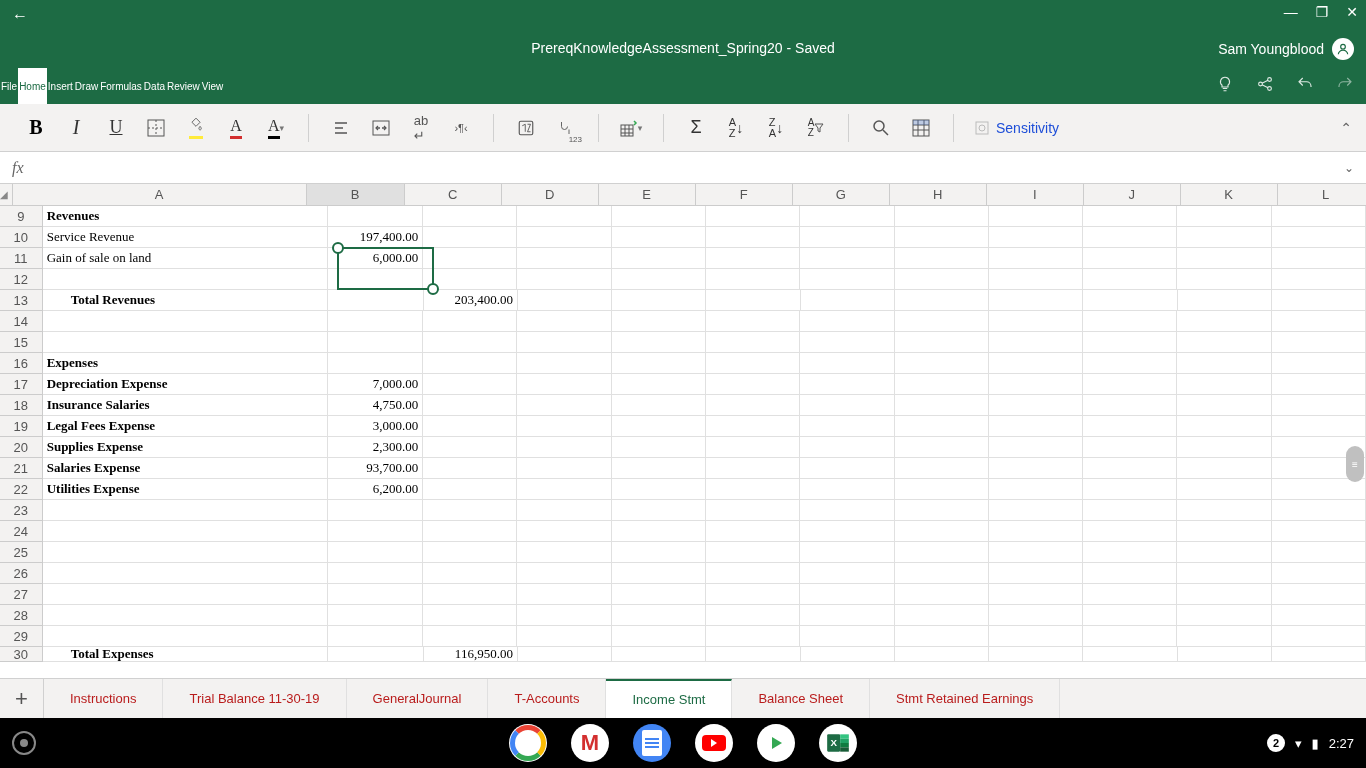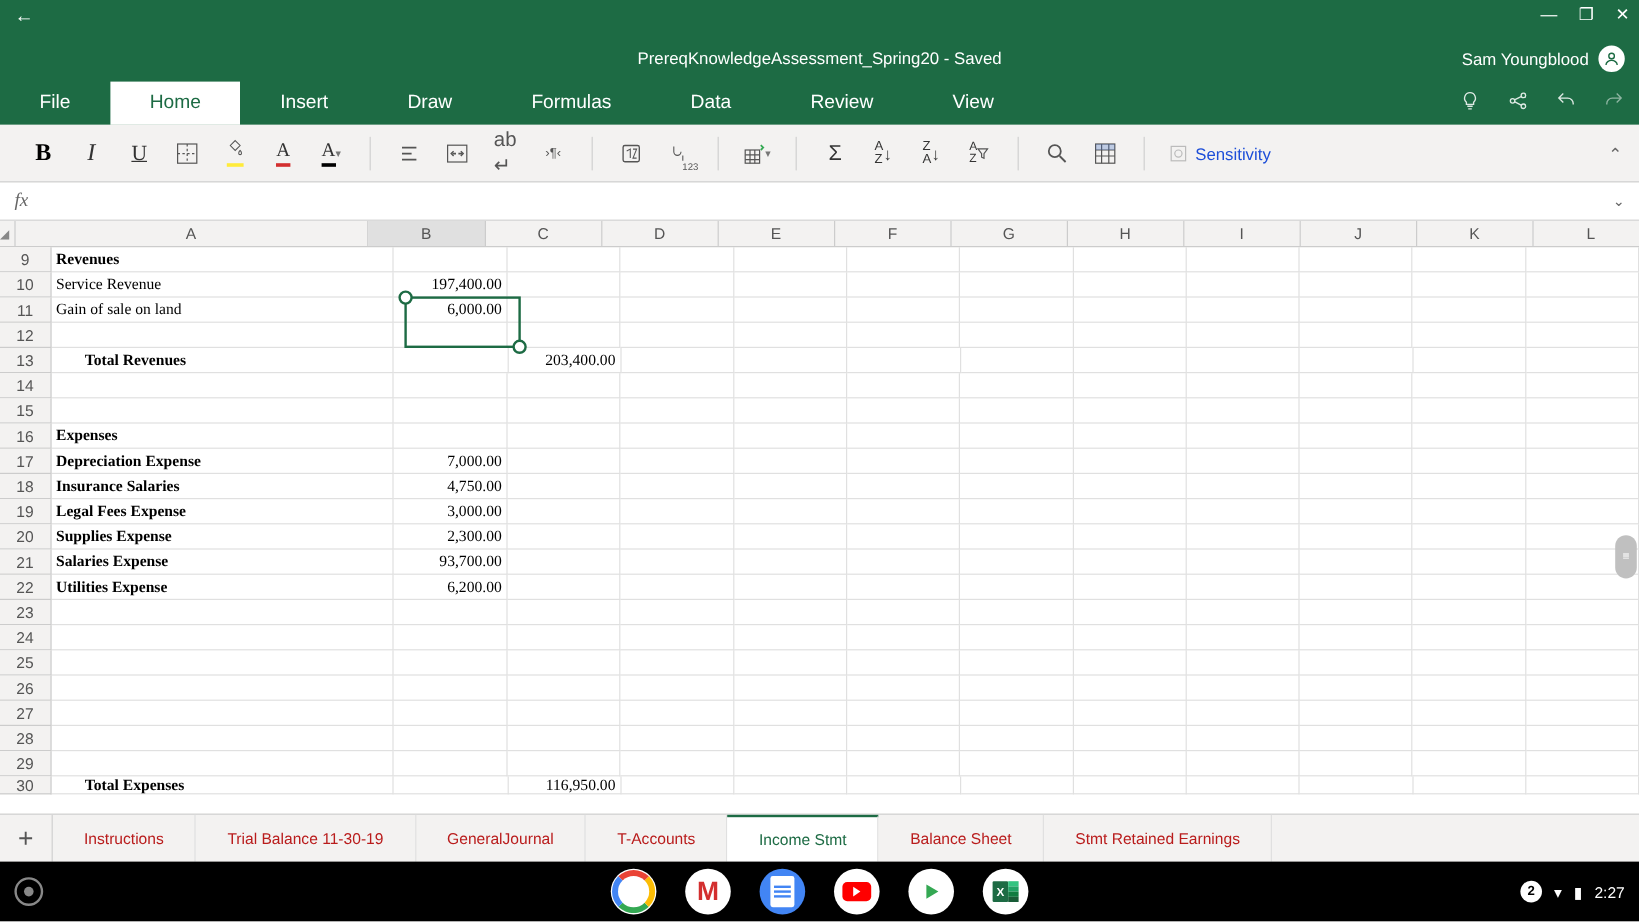--- a/index.html
+++ b/index.html
@@ -10,21 +10,21 @@
 .titlebar-top { height: 28px; display: flex; align-items: center; }
 .back-arrow { width: 40px; text-align: center; font-size: 16px; cursor: pointer; }
 .win-controls { position: absolute; right: 8px; top: 4px; display: flex; gap: 18px; font-size: 14px; }
 .win-controls span { cursor: pointer; }
 .doc-title { text-align: center; font-size: 14px; position: absolute; top: 40px; left: 50%; transform: translateX(-50%); }
 .user-info { position: absolute; right: 12px; top: 38px; display: flex; align-items: center; gap: 8px; font-size: 14px; }
 .user-avatar { width: 22px; height: 22px; border-radius: 50%; background: #fff; color: #1d6b44; display: flex; align-items: center; justify-content: center; font-size: 12px; }
 
 
 .tabs { position: absolute; bottom: 0; left: 0; display: flex; height: 36px; align-items: stretch; }
-.tab { padding: 0 33px; font-size: 16px; color: #fff; display: flex; align-items: center; cursor: pointer; }
+.tab { padding: 0 1px; font-size: 10px; color: #fff; display: flex; align-items: center; cursor: pointer; }
 .tab.active { background: #fff; color: #1d6b44; }
 .tab-icons { position: absolute; right: 12px; bottom: 6px; display: flex; gap: 22px; font-size: 18px; }
 .tab-icons span { cursor: pointer; opacity: 0.85; }
 
 
 .ribbon { height: 48px; background: #f3f2f1; border-bottom: 1px solid #d0d0d0; display: flex; align-items: center; padding: 0 14px; gap: 6px; position: relative; }
 .rib-group { display: flex; align-items: center; gap: 12px; padding: 0 8px; }
 .rib-sep { width: 1px; height: 28px; background: #d0d0d0; margin: 0 4px; }
 .rib-btn { width: 28px; height: 28px; display: flex; align-items: center; justify-content: center; cursor: pointer; color: #333; font-size: 16px; }
 .bold-btn { font-weight: bold; font-size: 20px; font-family: Georgia, serif; color: #000; }
@@ -190,21 +190,21 @@
           <line x1="2" y1="13" x2="14" y2="13"></line>
         </svg>
       </div>
     <div class="rib-btn">
         <svg width="18" height="16" viewBox="0 0 18 16" fill="none" stroke="#555" stroke-width="1">
           <rect x="1" y="1" width="16" height="14"></rect>
           <path d="M5 8h3m2 0h3" stroke-width="1.5"></path>
           <path d="M6 6l-2 2 2 2M12 6l2 2-2 2" stroke-width="1.2"></path>
         </svg>
       </div>
-    <div class="rib-btn" style="font-size:17px;color:#555">ab<br>↵</div>
+    <div class="rib-btn" style="font-size:13px;color:#555">ab<br>↵</div>
     <div class="rib-btn" style="font-size:11px;color:#555">›¶‹</div>
   </div>
   <div class="rib-sep"></div>
   <div class="rib-group">
     <div class="rib-btn">
         <svg width="18" height="18" viewBox="0 0 24 24" fill="none" stroke="#555" stroke-width="1.5">
           <rect x="3" y="3" width="18" height="18" rx="2"></rect>
           <path d="M7 9l4-2v10M14 7h4l-4 10h4" stroke-width="1.2"></path>
         </svg>
       </div>

